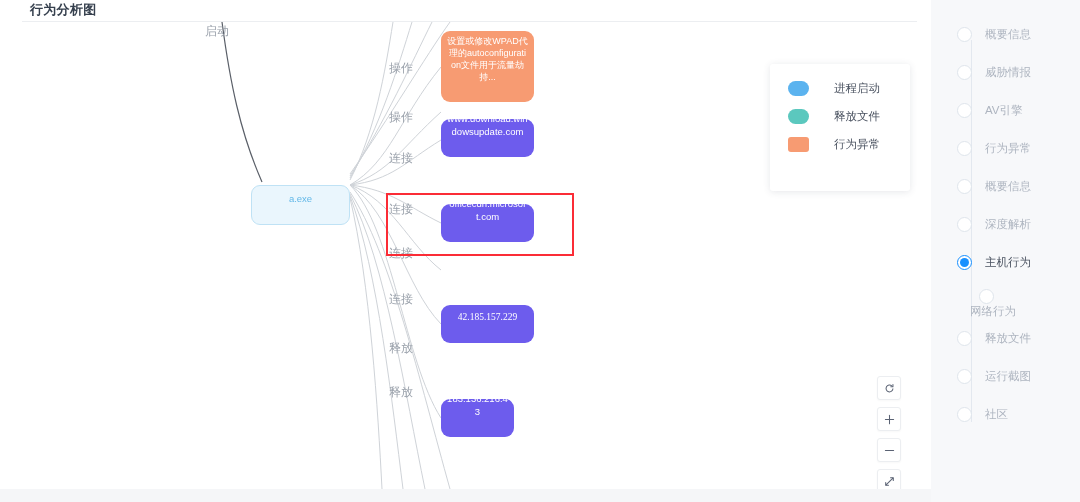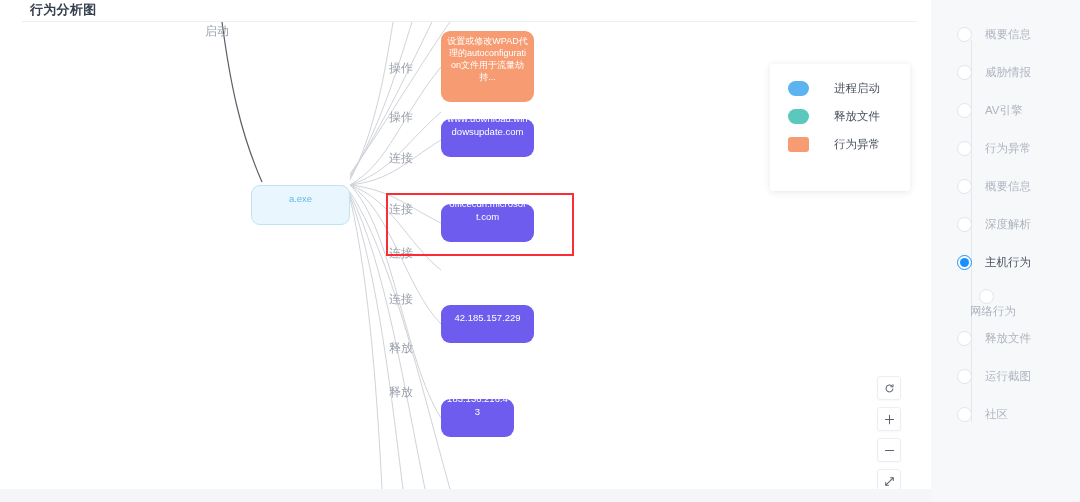--- a/index.html
+++ b/index.html
@@ -252,21 +252,21 @@
       </div>
 
       <div class="node purple" style="left:441px; top:97px; width:93px; height:38px;">
         <span>www.download.windowsupdate.com</span>
       </div>
 
       <div class="node purple" style="left:441px; top:182px; width:93px; height:38px;">
         <span>officecdn.microsoft.com</span>
       </div>
 
-      <div class="node purple" style="left:441px; top:283px; width:93px; height:38px;">
+      <div class="node purple" style="left:441px; top:283px; width:93px; height:38px;font-family:Liberation Serif, serif;">
         <span>42.185.157.229</span>
       </div>
 
       <div class="node purple" style="left:441px; top:377px; width:73px; height:38px;">
         <span>183.136.216.43</span>
       </div>
 
       <div class="edge-label" style="left:217px; top:9px;">启动</div>
       <div class="edge-label" style="left:401px; top:46px;">操作</div>
       <div class="edge-label" style="left:401px; top:95px;">操作</div>

